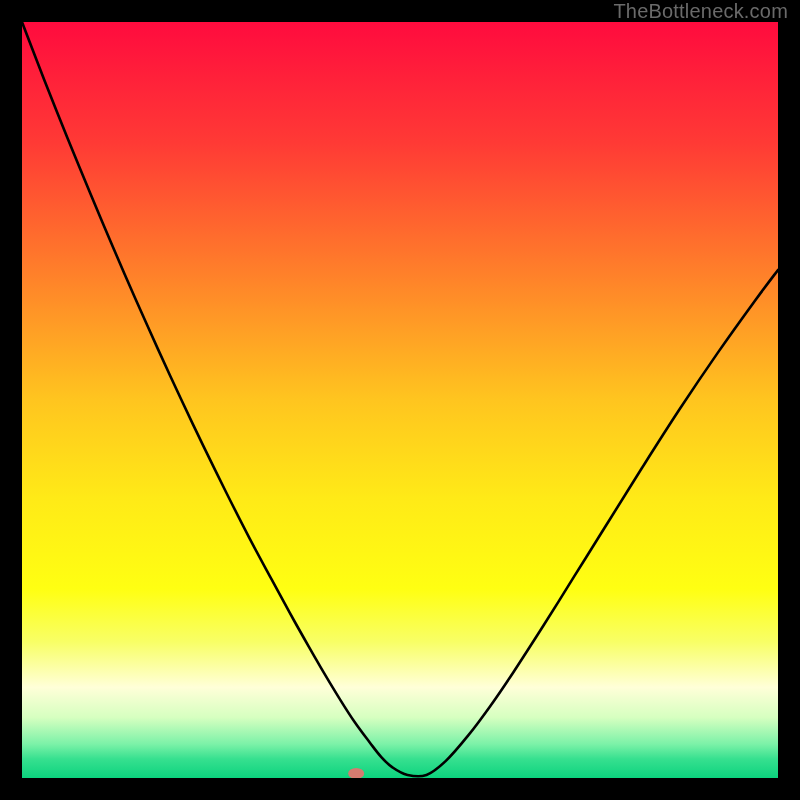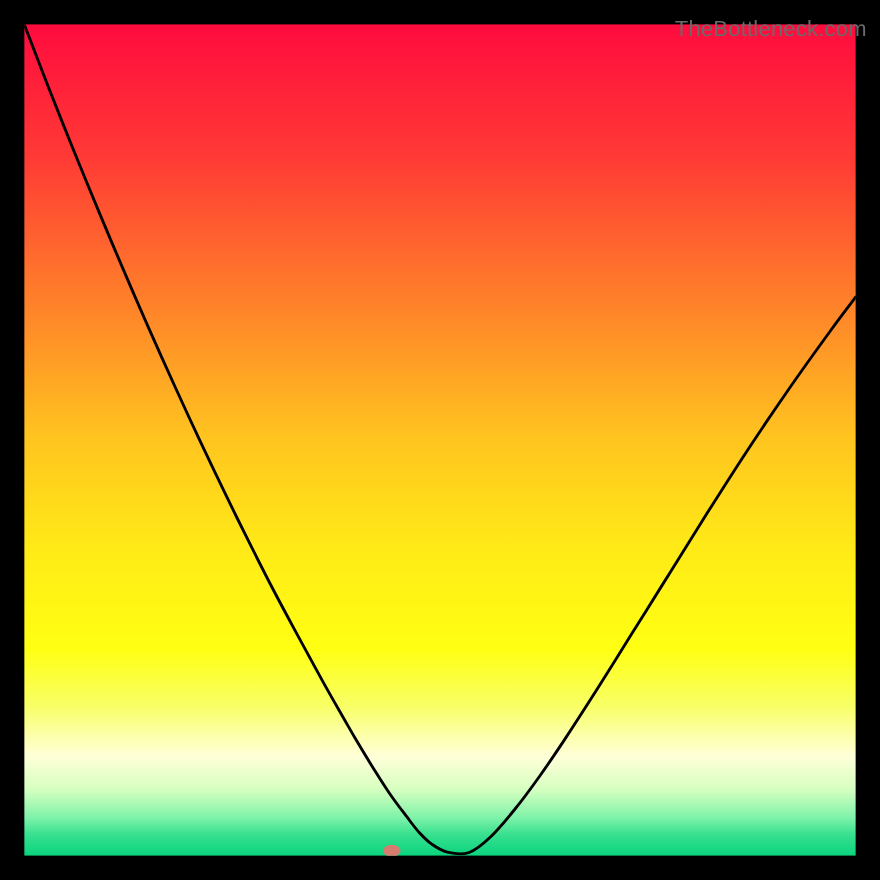--- a/index.html
+++ b/index.html
@@ -12,21 +12,21 @@
     background: #000;
   }
   .frame {
     width: 800px;
     height: 800px;
     background: #000;
     position: relative;
   }
   .watermark {
     position: absolute;
-    top: 16px;
+    top: 0;
     right: 12px;
     color: #6a6a6a;
     font-size: 20px;
     font-weight: 500;
     letter-spacing: 0.2px;
     z-index: 5;
   }
   .plot-wrap {
     position: absolute;
     left: 22px;

